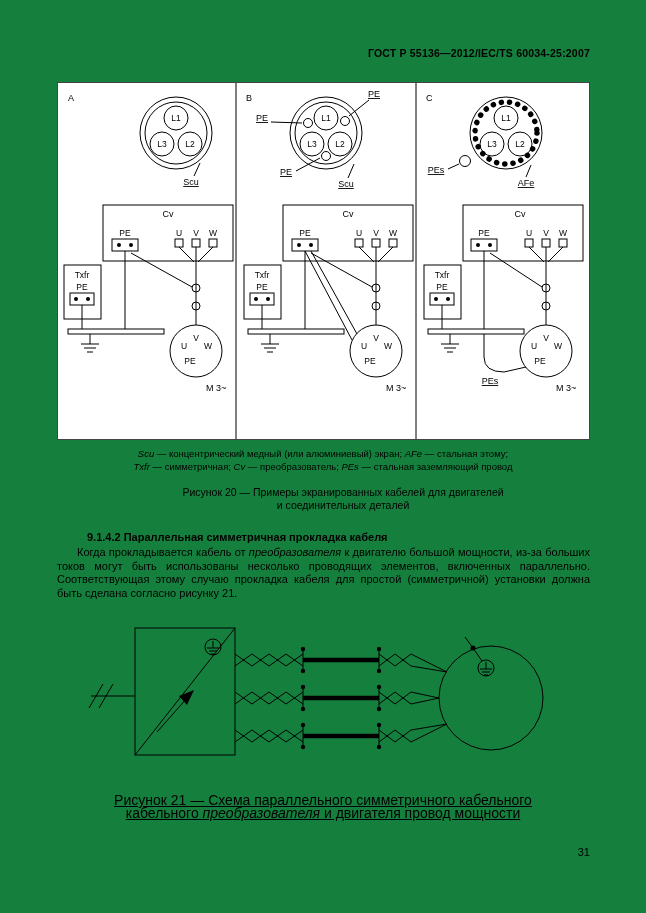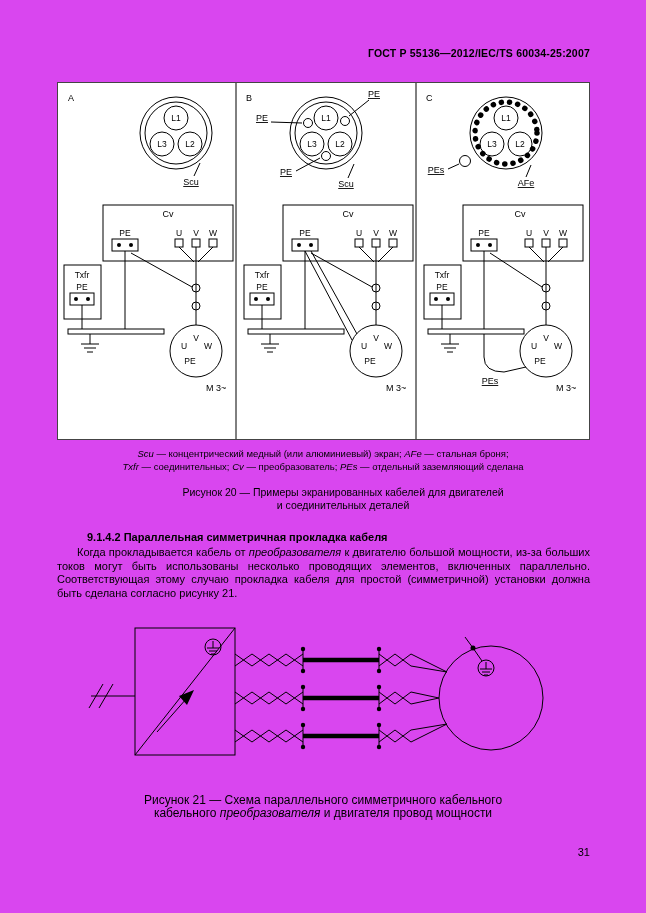--- a/index.html
+++ b/index.html
@@ -1,25 +1,25 @@
 <!DOCTYPE html>
 <html><head>
 <meta charset="utf-8">
 <style>
   html,body{margin:0;padding:0;background:#fff;}
   body{width:646px;height:913px;position:relative;font-family:"Liberation Sans",sans-serif;color:#000;}
-  .page{position:absolute;inset:0;background:#d946ef;}
+  .page{position:absolute;inset:0;background:#15803d;}
   .header{position:absolute;top:47px;right:56px;font-size:10.5px;font-weight:bold;letter-spacing:.2px;}
   .fig20-box{position:absolute;left:57px;top:82px;width:531px;height:356px;border:1px solid #444;background:#fff;}
   .legend{position:absolute;top:447px;left:0;width:646px;text-align:center;font-size:9.5px;line-height:13px;}
   .caption20{position:absolute;top:486px;left:0;width:646px;text-align:center;font-size:10.5px;line-height:13px;padding-left:20px;}
   .heading{position:absolute;top:531px;left:77px;font-size:11px;font-weight:bold;margin-left:10px;}
   .para{position:absolute;top:546px;left:57px;width:533px;font-size:11px;line-height:13.5px;text-align:justify;text-indent:20px;}
   .fig21-wrap{position:absolute;left:73px;top:620px;width:500px;height:172px;}
-  .caption21{position:absolute;top:794px;left:0;width:646px;text-align:center;font-size:12px;line-height:13px;}
+  .caption21{position:absolute;top:794px;left:0;width:646px;text-align:center;font-size:14px;line-height:13px;text-decoration:underline;}
   .pagenum{position:absolute;top:846px;right:56px;font-size:11px;}
   
   .d line,.d circle,.d rect,.d path,.d polyline{fill:none;stroke:#000;stroke-width:1;}
   .d .dot{fill:#000;stroke:none;}
   .d .fill{fill:#000;stroke:none;}
   .d .thick{stroke-width:4.5;}
   .d .beads{stroke-dasharray:0.1 8.2;stroke-linecap:round;stroke-width:5.5;}
   .d text{fill:#000;stroke:none;font-family:"Liberation Sans",sans-serif;font-size:9px;text-anchor:middle;}
   .d text.s{font-size:8.5px;}
   .d text.ul{text-decoration:underline;}
@@ -239,22 +239,22 @@
           <text x="488" y="258" class="s">V</text>
           <text x="500" y="266" class="s">W</text>
           <text x="482" y="281" class="s">PE</text>
           <text x="498" y="308" class="st">М 3~</text>
         </g>
       </g>
     </svg>
   </div>
 
   <div class="legend">
-    <div><span style="font-style: italic;">Scu</span><span> — концентрический медный (или алюминиевый) экран; </span><span style="font-style: italic;">AFe</span><span> — стальная броня;</span></div>
-    <div><span style="font-style: italic;">Txfr</span><span> — соединительных; </span><span style="font-style: italic;">Cv</span><span> — преобразователь; </span><span style="font-style: italic;">PEs</span><span> — отдельный заземляющий сделана</span></div>
+    <div><span style="font-style: italic;">Scu</span><span> — концентрический медный (или алюминиевый) экран; </span><span style="font-style: italic;">AFe</span><span> — стальная этому;</span></div>
+    <div><span style="font-style: italic;">Txfr</span><span> — симметричная; </span><span style="font-style: italic;">Cv</span><span> — преобразователь; </span><span style="font-style: italic;">PEs</span><span> — стальная заземляющий провод</span></div>
   </div>
 
   <div class="caption20">
     <div>Рисунок 20 — Примеры экранированных кабелей для двигателей</div>
     <div>и соединительных деталей</div>
   </div>
 
   <div class="heading">9.1.4.2 Параллельная симметричная прокладка кабеля</div>
   <div class="para"><span>Когда прокладывается кабель от </span><span style="font-style: italic;">преобразователя</span><span> к двигателю большой мощности, из-за больших токов могут быть использованы несколько проводящих элементов, включенных параллельно. Соответствующая этому случаю прокладка кабеля для простой (симметричной) установки должна быть сделана согласно рисунку 21.</span></div>
 

